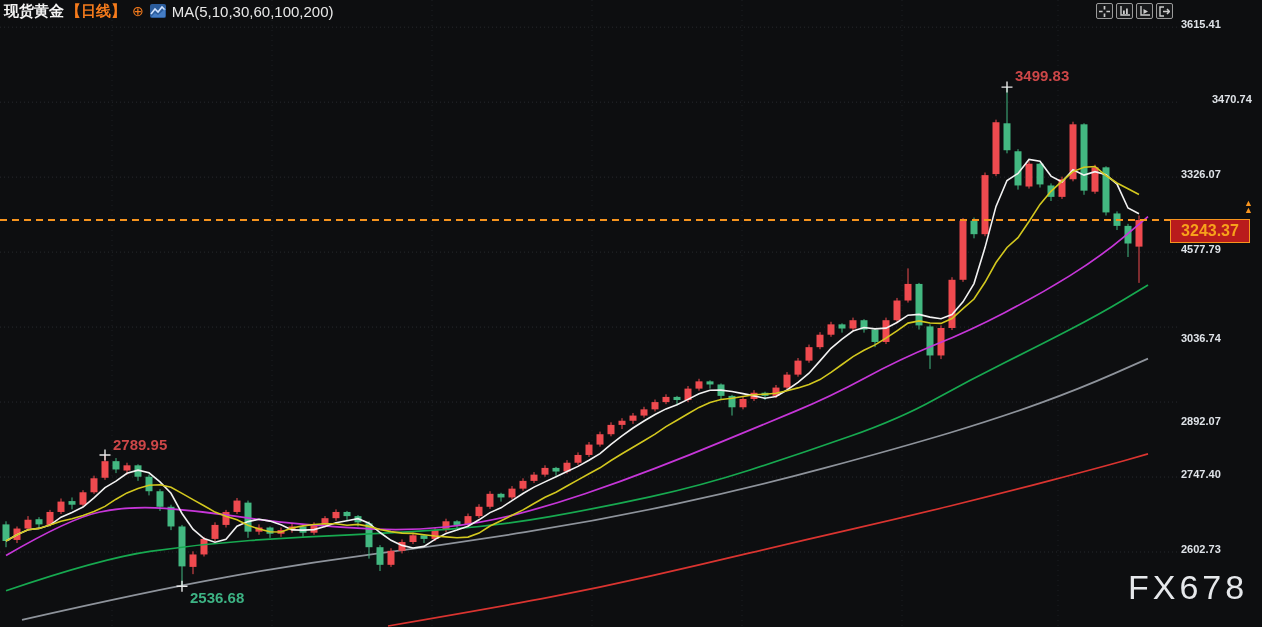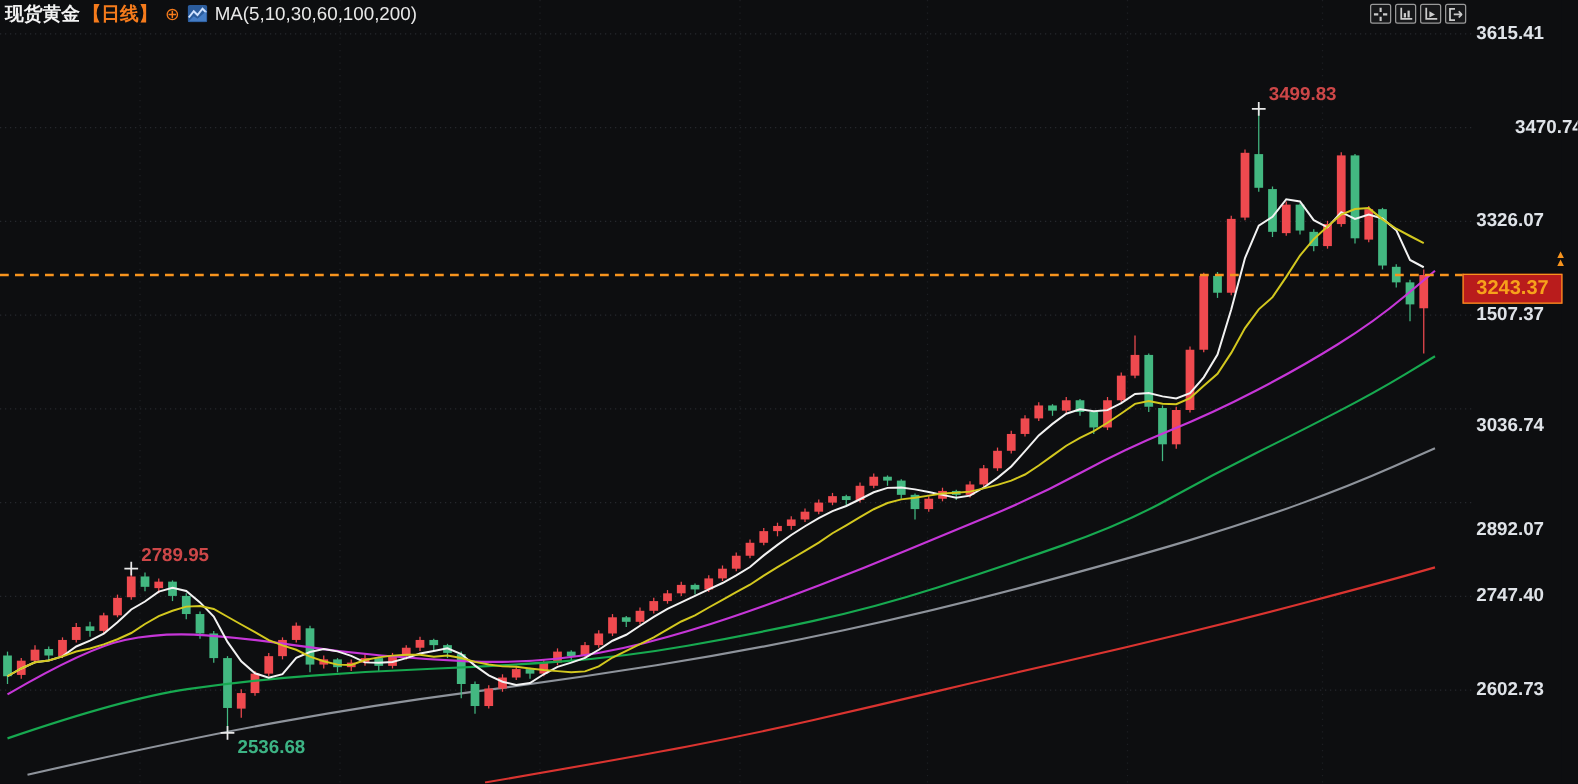--- a/index.html
+++ b/index.html
@@ -10,21 +10,21 @@
     padding-left:4px;font-size:15px;white-space:nowrap;}
   .sym{color:#f2f2f2;font-weight:bold;}
   .period{color:#f57b1c;font-weight:bold;margin-left:2px;}
   .plus{color:#f57b1c;font-size:14px;margin-left:6px;cursor:pointer;}
   .thumb{width:16px;height:14px;margin-left:6px;display:inline-flex;border-radius:2px;overflow:hidden;}
   .magroup{color:#e8e8e8;margin-left:6px;}
   #legend span{margin-left:13px;}
   .toolbar{position:absolute;top:3px;left:1096px;z-index:6;display:flex;gap:3px;}
   .tool{width:15px;height:14px;border:1px solid #9a9a9a;border-radius:2px;display:inline-flex;
     align-items:center;justify-content:center;background:#17181a;cursor:pointer;}
-  .tick{position:absolute;left:1181px;color:#dfe3e8;font-size:15px;font-weight:bold;z-index:4;}
+  .tick{position:absolute;left:1181px;color:#dfe3e8;font-size:11px;font-weight:bold;z-index:4;}
   .ann{position:absolute;font-size:15px;font-weight:bold;z-index:5;}
   .pricebox{position:absolute;left:1170px;width:80px;height:24px;border:1.5px solid #f7941e;
     background:#b91c1c;color:#f7a21b;font-size:16px;font-weight:bold;z-index:7;
     display:flex;align-items:center;justify-content:center;box-sizing:border-box;}
   .arrows{position:absolute;left:1244px;top:200px;z-index:7;color:#f7941e;font-size:9px;line-height:7px;text-align:center;}
   .wm{position:absolute;left:1128px;top:568px;z-index:3;color:#e6e8eb;font-size:34px;
     letter-spacing:4px;}
 </style>
 </head>
 <body>
@@ -305,33 +305,34 @@
           <path d="M5 1H1v9h4" stroke="#cccccc" stroke-width="1.4" fill="none"></path>
           <path d="M4 5.5h6M8 3l2.4 2.5L8 8" stroke="#cccccc" stroke-width="1.4" fill="none"></path>
         </svg>
     </span>
   </div>
 
   <div id="ticks">
       <div class="tick" style="top: 18.1932px;">3615.41</div>
       <div class="tick" style="top: 93.1673px; margin-left: 31px;">3470.74</div>
       <div class="tick" style="top: 168.141px;">3326.07</div>
-      <div class="tick" style="top: 243.115px;">1507.37</div>
+      <div class="tick" style="top: 243.115px;">4577.79</div>
       <div class="tick" style="top: 318.084px; margin-top: 14px;">3036.74</div>
       <div class="tick" style="top: 415px;">2892.07</div>
       <div class="tick" style="top: 468.033px;">2747.40</div>
       <div class="tick" style="top: 543.007px;">2602.73</div>
     </div>
   <div id="anns">
       <div class="ann" style="left: 113px; top: 435.981px; color: rgb(205, 71, 72);">2789.95</div>
       <div class="ann" style="left: 190px; top: 589.237px; color: rgb(61, 179, 132);">2536.68</div>
       <div class="ann" style="left: 1015px; top: 67.0916px; color: rgb(205, 71, 72);">3499.83</div>
     </div>
 
   <div class="pricebox" style="top: 219px;">
     <span>3243.37</span>
   </div>
   <div class="arrows">
       <div>▲</div>
       <div>▲</div>
     </div>
 
+  <div class="wm">FX678</div>
 </div>
 
 </body></html>

